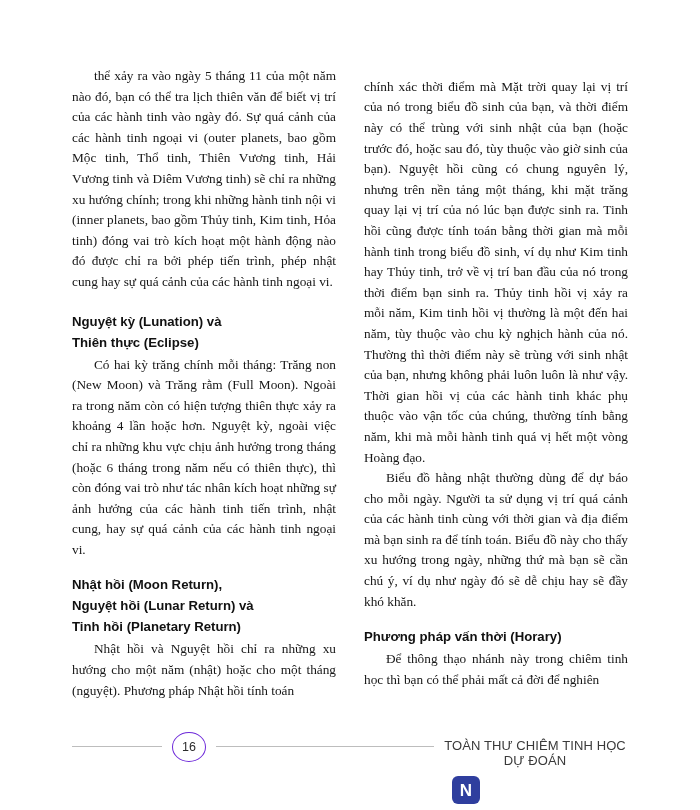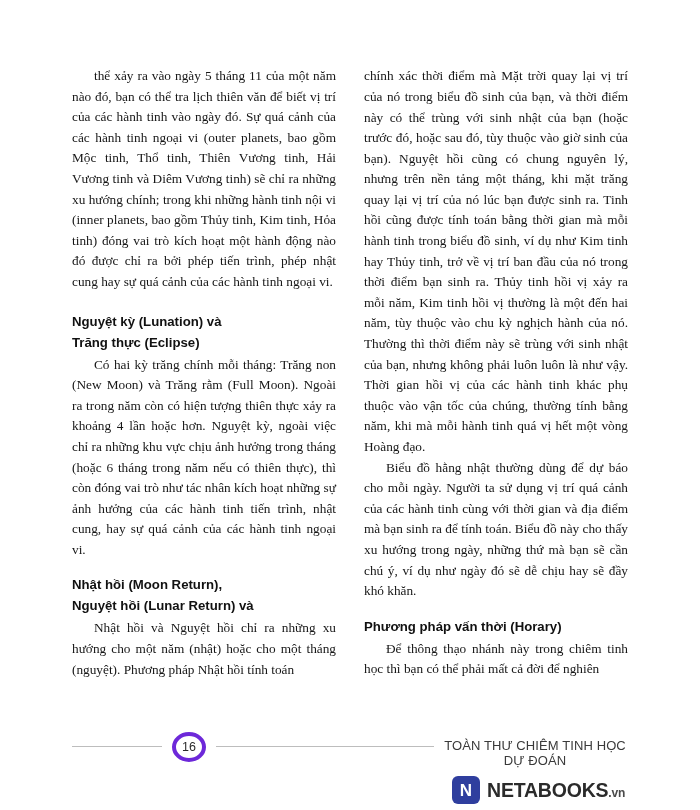--- a/index.html
+++ b/index.html
@@ -81,21 +81,21 @@
   .page-num-wrap {
     position: absolute;
     left: 172px;
     top: 6px;
     width: 34px;
     height: 30px;
   }
   .page-num-circle {
     width: 34px;
     height: 30px;
-    border: 4px solid #6d28d9;
+    border: 1px solid #6d28d9;
     border-radius: 50%;
     box-sizing: border-box;
     display: flex;
     align-items: center;
     justify-content: center;
     font-family: "Liberation Sans", sans-serif;
     font-size: 12.5px;
     color: #2b2b2b;
   }
   .rule-right {
@@ -164,28 +164,29 @@
 
 <div class="page">
 
   <div class="columns">
 
     <div class="col">
       <p class="body">thể xảy ra vào ngày 5 tháng 11 của một năm nào đó, bạn có thể tra lịch thiên văn để biết vị trí của các hành tinh vào ngày đó. Sự quá cảnh của các hành tinh ngoại vi (outer planets, bao gồm Mộc tinh, Thổ tinh, Thiên Vương tinh, Hải Vương tinh và Diêm Vương tinh) sẽ chỉ ra những xu hướng chính; trong khi những hành tinh nội vi (inner planets, bao gồm Thủy tinh, Kim tinh, Hỏa tinh) đóng vai trò kích hoạt một hành động nào đó được chỉ ra bởi phép tiến trình, phép nhật cung hay sự quá cảnh của các hành tinh ngoại vi.</p>
 
       <h2 class="head first">
         <span class="head-line">Nguyệt kỳ (Lunation) và</span>
-        <span class="head-line">Trăng thực (Eclipse)</span>
+        <span class="head-line">Thiên thực (Eclipse)</span>
       </h2>
 
       <p class="body">Có hai kỳ trăng chính mỗi tháng: Trăng non (New Moon) và Trăng rằm (Full Moon). Ngoài ra trong năm còn có hiện tượng thiên thực xảy ra khoảng 4 lần hoặc hơn. Nguyệt kỳ, ngoài việc chỉ ra những khu vực chịu ảnh hưởng trong tháng (hoặc 6 tháng trong năm nếu có thiên thực), thì còn đóng vai trò như tác nhân kích hoạt những sự ảnh hưởng của các hành tinh tiến trình, nhật cung, hay sự quá cảnh của các hành tinh ngoại vi.</p>
 
       <h2 class="head">
         <span class="head-line">Nhật hồi (Moon Return),</span>
         <span class="head-line">Nguyệt hồi (Lunar Return) và</span>
+        <span class="head-line">Tinh hồi (Planetary Return)</span>
       </h2>
 
       <p class="body">Nhật hồi và Nguyệt hồi chỉ ra những xu hướng cho một năm (nhật) hoặc cho một tháng (nguyệt). Phương pháp Nhật hồi tính toán</p>
     </div>
 
     <div class="col">
       <p class="body noindent">chính xác thời điểm mà Mặt trời quay lại vị trí của nó trong biểu đồ sinh của bạn, và thời điểm này có thể trùng với sinh nhật của bạn (hoặc trước đó, hoặc sau đó, tùy thuộc vào giờ sinh của bạn). Nguyệt hồi cũng có chung nguyên lý, nhưng trên nền tảng một tháng, khi mặt trăng quay lại vị trí của nó lúc bạn được sinh ra. Tinh hồi cũng được tính toán bằng thời gian mà mỗi hành tinh trong biểu đồ sinh, ví dụ như Kim tinh hay Thủy tinh, trở về vị trí ban đầu của nó trong thời điểm bạn sinh ra. Thủy tinh hồi vị xảy ra mỗi năm, Kim tinh hồi vị thường là một đến hai năm, tùy thuộc vào chu kỳ nghịch hành của nó. Thường thì thời điểm này sẽ trùng với sinh nhật của bạn, nhưng không phải luôn luôn là như vậy. Thời gian hồi vị của các hành tinh khác phụ thuộc vào vận tốc của chúng, thường tính bằng năm, khi mà mỗi hành tinh quá vị hết một vòng Hoàng đạo.</p>
 
 
       <p class="body">Biểu đồ hằng nhật thường dùng để dự báo cho mỗi ngày. Người ta sử dụng vị trí quá cảnh của các hành tinh cùng với thời gian và địa điểm mà bạn sinh ra để tính toán. Biểu đồ này cho thấy xu hướng trong ngày, những thứ mà bạn sẽ cần chú ý, ví dụ như ngày đó sẽ dễ chịu hay sẽ đầy khó khăn.</p>
@@ -204,17 +205,16 @@
     <div class="page-num-wrap">
       <div class="page-num-circle">16</div>
     </div>
     <div class="rule-right"></div>
     <div class="footer-title">TOÀN THƯ CHIÊM TINH HỌC DỰ ĐOÁN</div>
 
     <div class="brand">
       <span class="brand-mark">
         <span class="n-glyph">N</span>
       </span>
-      <span class="brand-text"><span>NETABOOKS</span><span class="suffix">.vn</span></span>
     </div>
   </div>
 
 </div>
 
 </body></html>

